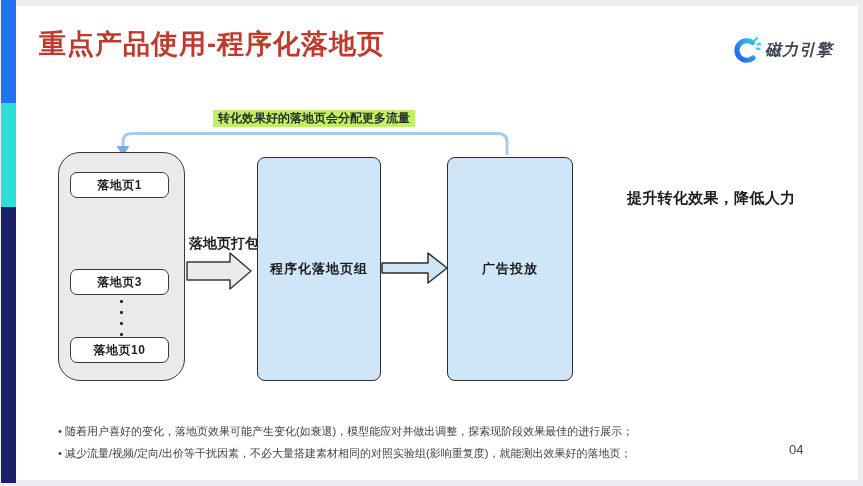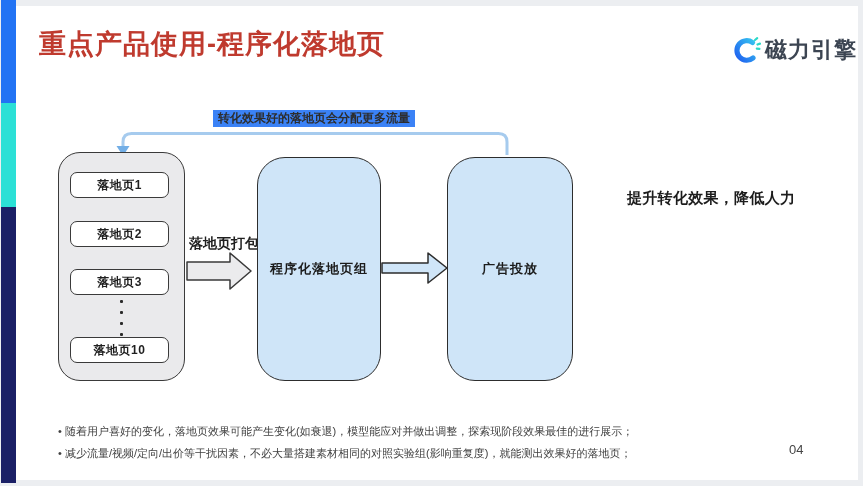--- a/index.html
+++ b/index.html
@@ -22,29 +22,29 @@
 
   .title{
     position:absolute;left:39px;top:26px;
     font-size:27px;font-weight:bold;color:#bf3a2e;
     letter-spacing:1px;white-space:nowrap;
   }
 
   .logo{position:absolute;left:731px;top:35px;display:flex;align-items:center;}
   .logo svg{display:block;}
   .logo .brand{
-    margin-left:4px;font-size:22px;font-weight:bold;color:#3c4552;
-    letter-spacing:1px;white-space:nowrap;
+    margin-left:4px;font-size:16px;font-weight:bold;color:#3c4552;
+    letter-spacing:1px;white-space:nowrap;font-style:italic;
   }
 
   .diagram-lines{position:absolute;left:0;top:0;width:863px;height:486px;pointer-events:none;}
 
   .feedback-label{
     position:absolute;left:213px;top:110px;height:17px;line-height:17px;
-    padding:0 5px;background:#3b82f6;
+    padding:0 5px;background:#bef264;
     font-size:12px;font-weight:bold;color:#2d2d2d;white-space:nowrap;
   }
 
   .stack{
     position:absolute;left:58px;top:152px;width:127px;height:229px;
     background:#eaeaec;border:1.5px solid #3a3a3a;border-radius:22px;
     box-sizing:border-box;
     padding-left:23px;
   }
   .stack-item{
@@ -65,21 +65,21 @@
   }
   .stack-dots span{width:3px;height:3px;background:#2b2b2b;border-radius:1px;display:block;}
 
   .pack-label{
     position:absolute;left:189px;top:235px;
     font-size:14px;font-weight:bold;color:#1f1f1f;white-space:nowrap;
   }
 
   .box{
     position:absolute;top:157px;height:224px;
-    background:#cfe5f8;border:1.5px solid #2d2d2d;border-radius:28px;
+    background:#cfe5f8;border:1.5px solid #2d2d2d;border-radius:8px;
     box-sizing:border-box;
     display:flex;align-items:center;justify-content:center;
     font-size:13px;font-weight:bold;color:#1c1c1c;letter-spacing:1px;
   }
   .group-box{left:257px;width:124px;}
   .delivery-box{left:447px;width:126px;}
 
   .side-text{position:absolute;left:627px;top:189px;width:194px;}
   .side-heading{font-size:15px;font-weight:bold;color:#1c1c1c;letter-spacing:0.3px;}
   .side-body{
@@ -131,21 +131,20 @@
 
     <path d="M187 262 L230 262 L230 253 L251 271 L230 289 L230 280 L187 280 Z" fill="#ebebed" stroke="#3a3a3a" stroke-width="1.5" stroke-linejoin="round"></path>
 
     <path d="M382 263 L428 263 L428 253 L447 268 L428 283 L428 273 L382 273 Z" fill="#cfe5f8" stroke="#2d2d2d" stroke-width="1.5" stroke-linejoin="round"></path>
   </svg>
 
   <div class="feedback-label">转化效果好的落地页会分配更多流量</div>
 
   <div class="stack">
     <div class="stack-item i0">落地页1</div>
-    <div class="stack-item i1">落地页2</div>
     <div class="stack-item i2">落地页3</div>
     <div class="stack-dots">
       <span></span>
         <span></span>
         <span></span>
         <span></span>
     </div>
     <div class="stack-item i3">落地页10</div>
   </div>
 

